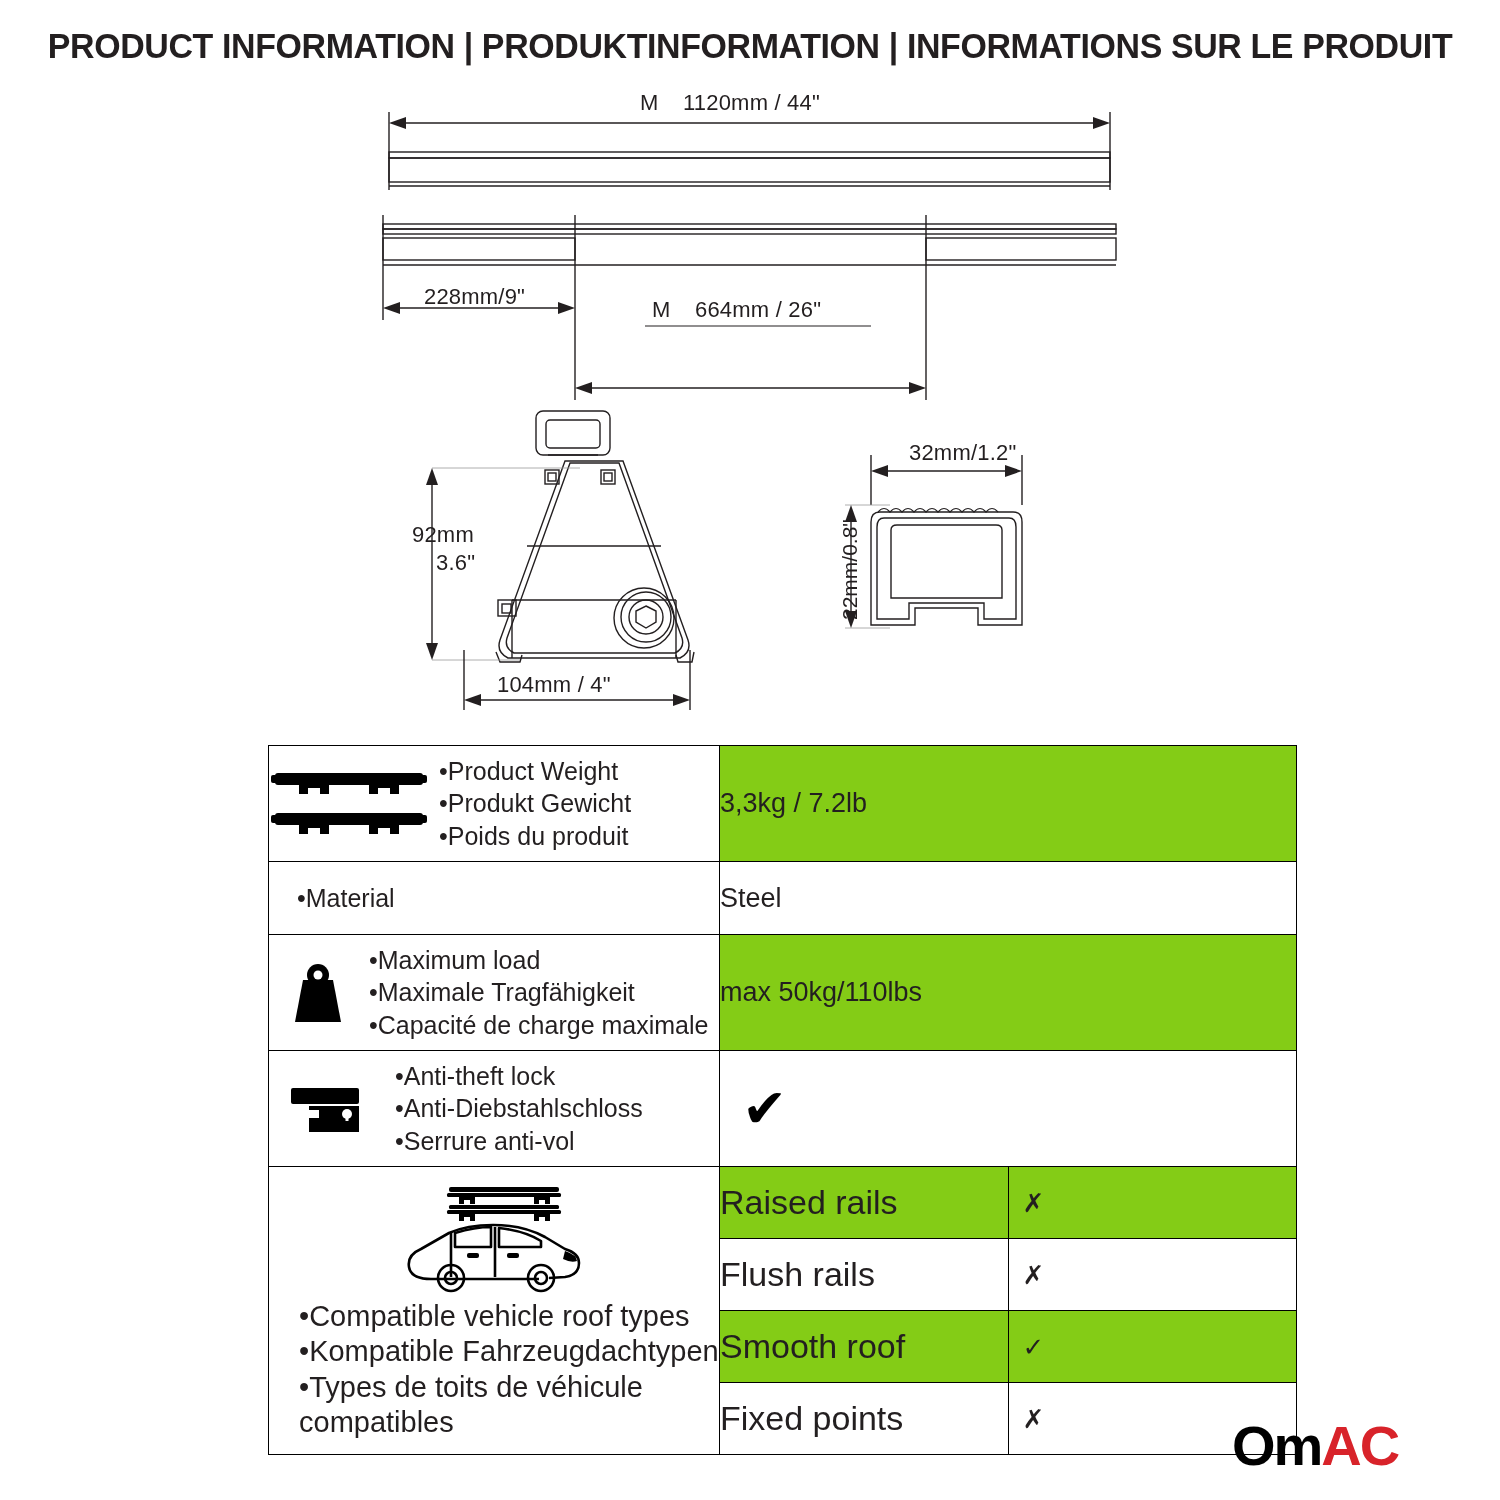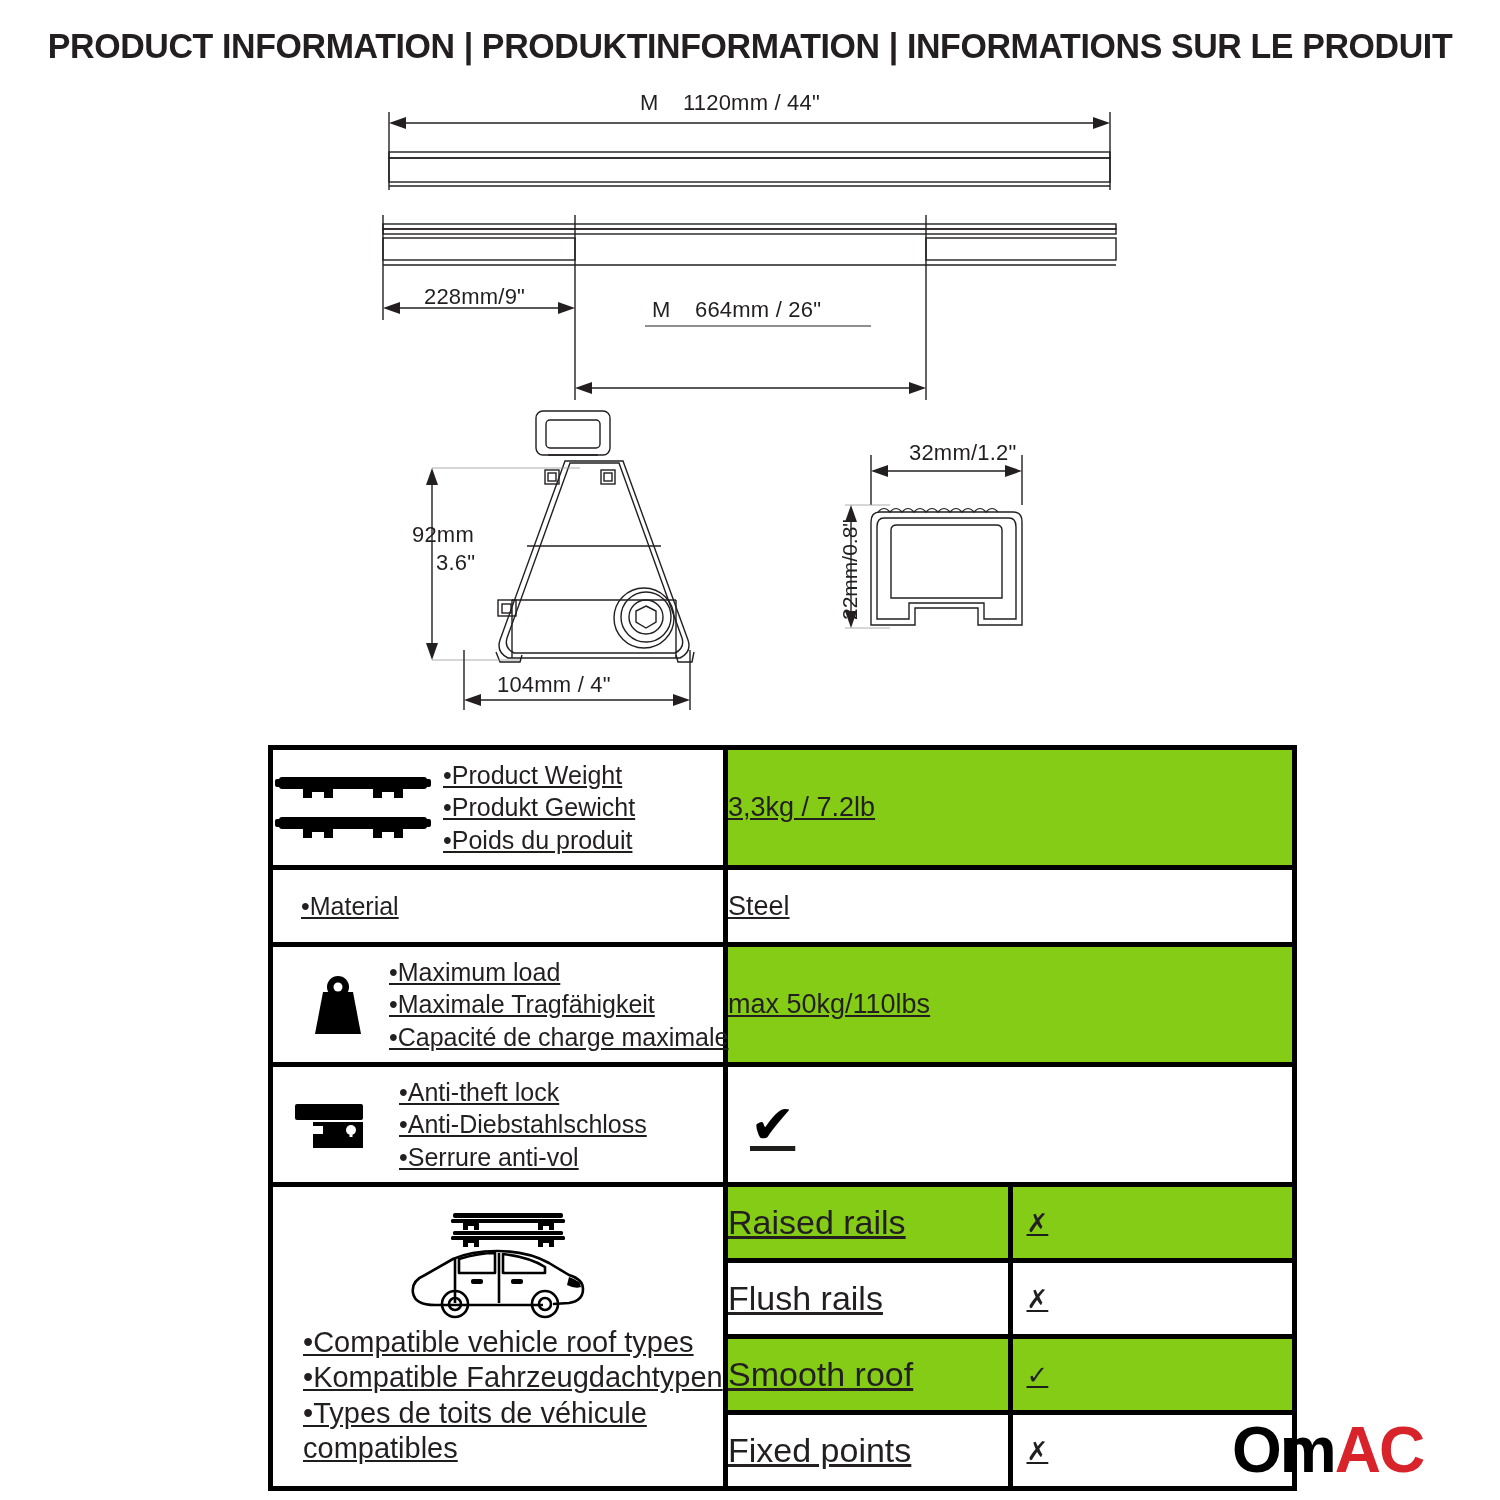--- a/index.html
+++ b/index.html
@@ -61,24 +61,23 @@
   
   .spec-table {
     position: absolute;
     left: 268px;
     top: 745px;
     width: 1029px;
     border-collapse: collapse;
     table-layout: fixed;
   }
   .spec-table td {
-    border: 5px solid #000000;
+    border: 1px solid #000000;
     vertical-align: middle;
     padding: 0;
-    text-decoration: underline;
   }
   .cell-icon-text {
     padding: 10px 4px 10px 12px;
   }
   .label-lines {
     font-family: "Liberation Sans", sans-serif;
     font-size: 25px;
     line-height: 1.30;
     color: #231f20;
     white-space: nowrap;
@@ -143,21 +142,21 @@
 
   
   .logo {
     position: absolute;
     left: 1232px;
     top: 1418px;
     display: flex;
     align-items: center;
     font-family: "Liberation Sans", sans-serif;
     font-weight: bold;
-    font-size: 64px;
+    font-size: 56px;
     letter-spacing: -2px;
     line-height: 1;
   }
   .logo .blk { color: #000000; }
   .logo .red { color: #d8232a; }
 </style>
 </head>
 <body>
 
 <div class="title">PRODUCT INFORMATION | PRODUKTINFORMATION | INFORMATIONS SUR LE PRODUIT</div>
@@ -312,21 +311,21 @@
       <div class="row-flex">
         <span class="label-lines" style="padding-left:28px;">
           <span class="ln">•Material</span>
         </span>
       </div>
     </td>
     <td class="value-cell" colspan="2">Steel</td>
   </tr>
 
   <tr>
-    <td class="cell-icon-text" style="height:115px;padding-left:16px;">
+    <td class="cell-icon-text" style="height:115px;">
       <div class="row-flex">
         <span class="icon-box" style="padding-left:14px;">
           <svg width="70" height="70" viewBox="0 0 70 70">
             <g fill="#000">
               <path d="M20,22 L50,22 L58,64 L12,64 Z"></path>
               <circle cx="35" cy="17" r="11"></circle>
               <circle cx="35" cy="17" r="4.5" fill="#fff"></circle>
             </g>
           </svg>
         </span>

